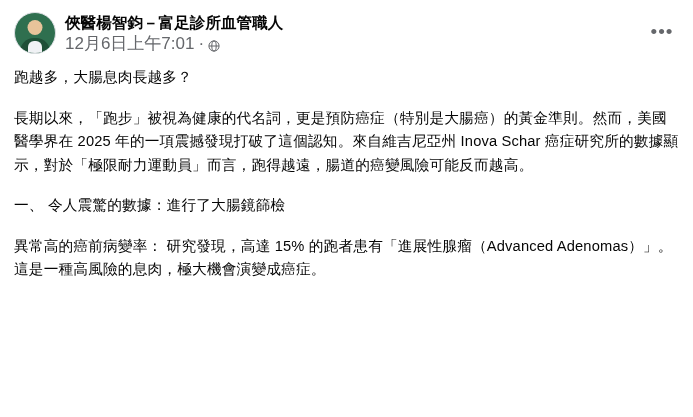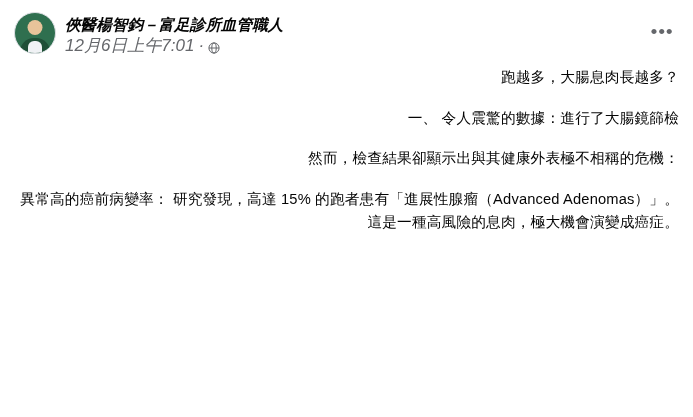--- a/index.html
+++ b/index.html
@@ -15,23 +15,22 @@
     overflow: hidden;
   }
   .post {
     width: 693px;
     box-sizing: border-box;
     padding: 12px 14px 0 14px;
     background: #ffffff;
   }
   .post-header {
     display: flex;
-    align-items: flex-end;
+    align-items: flex-start;
     position: relative;
-    font-style: italic;
   }
   .avatar {
     width: 42px;
     height: 42px;
     border-radius: 50%;
     background: #2f6f4f;
     flex: 0 0 42px;
     position: relative;
     overflow: hidden;
     border: 1px solid #dcdfe3;
@@ -117,21 +116,20 @@
   }
   .post-body {
     margin-top: 12px;
     font-size: 14.7px;
     line-height: 23.5px;
     color: #050505;
     letter-spacing: 0.15px;
   }
   .post-body p {
     margin: 0 0 17px 0;
-    text-align: right;
   }
 </style>
 </head>
 <body>
 
 <div class="post">
 
   <div class="post-header">
 
     <div class="avatar">
@@ -153,19 +151,19 @@
           </svg>
         </span>
       </div>
     </div>
 
     <div class="menu-button">•••</div>
   </div>
 
   <div class="post-body">
     <p>跑越多，大腸息肉長越多？</p>
+    <p>長期以來，「跑步」被視為健康的代名詞，更是預防癌症（特別是大腸癌）的黃金準則。然而，美國醫學界在 2025 年的一項震撼發現打破了這個認知。來自維吉尼亞州 Inova Schar 癌症研究所的數據顯示，對於「極限耐力運動員」而言，跑得越遠，腸道的癌變風險可能反而越高。</p>
     <p>一、 令人震驚的數據：進行了大腸鏡篩檢</p>
-    <p>然而，檢查結果卻顯示出與其健康外表極不相稱的危機：</p>
     <p>異常高的癌前病變率： 研究發現，高達 15% 的跑者患有「進展性腺瘤（Advanced Adenomas）」。這是一種高風險的息肉，極大機會演變成癌症。</p>
 
   </div>
 
 </div>
 
 </body></html>

